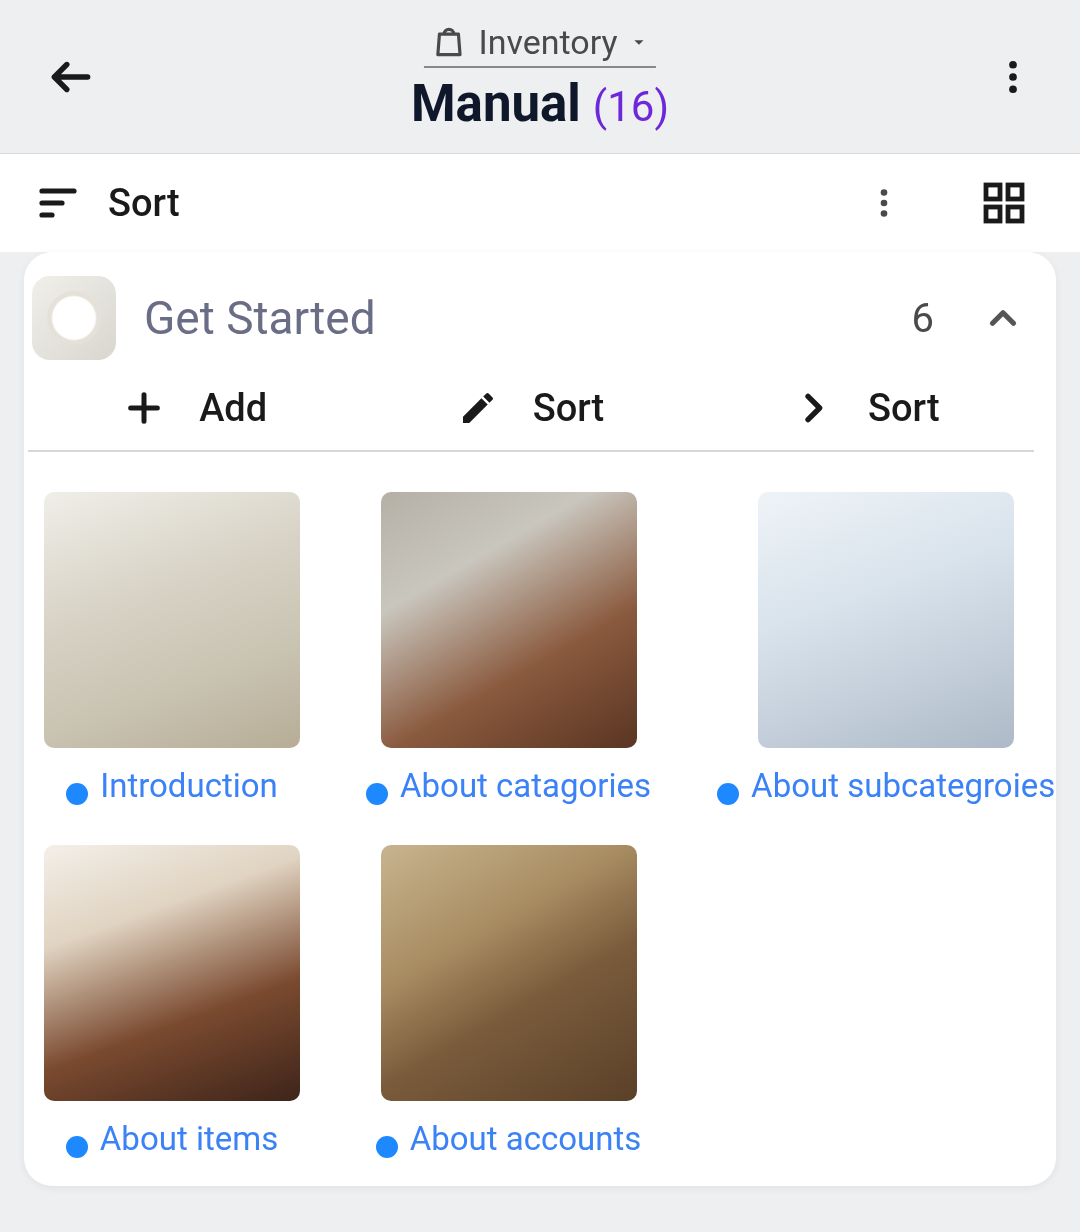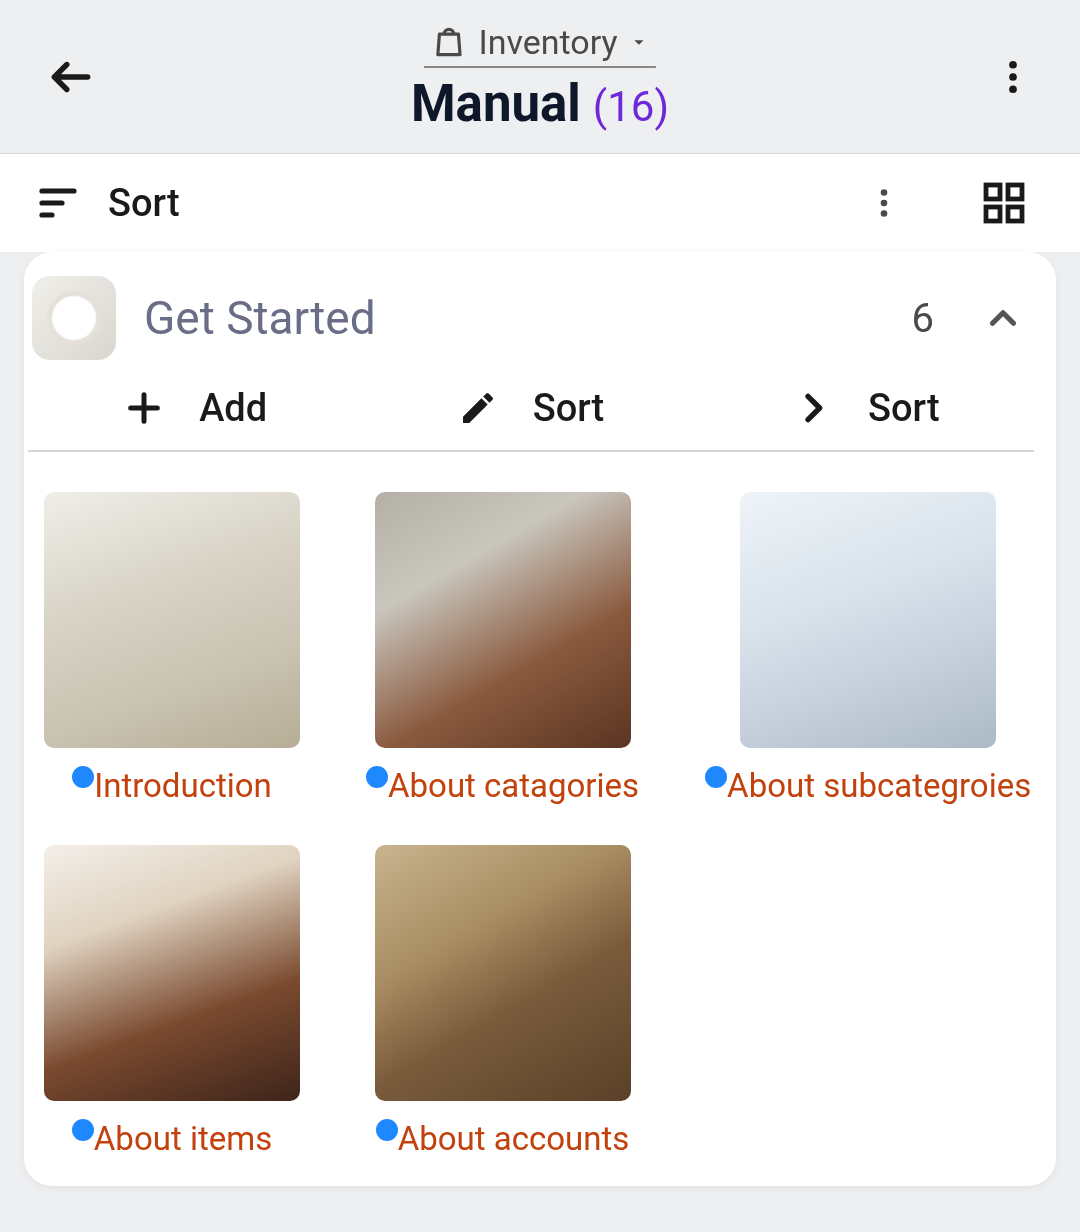--- a/index.html
+++ b/index.html
@@ -150,25 +150,26 @@
   }
   .cell { cursor: pointer; }
   .cell .img {
     width: 256px;
     height: 256px;
     border-radius: 10px;
     margin: 0 auto;
   }
   .cell .label-row {
     display: flex;
-    align-items: flex-start;
+    align-items: flex-end;
     justify-content: center;
+    gap: 12px;
     margin-top: 18px;
     font-size: 33px;
-    color: #c2410c;
+    color: #3b82f6;
     white-space: nowrap;
   }
   .dot {
     width: 22px;
     height: 22px;
     border-radius: 50%;
     background: #1e88ff;
     flex-shrink: 0;
   }
 

